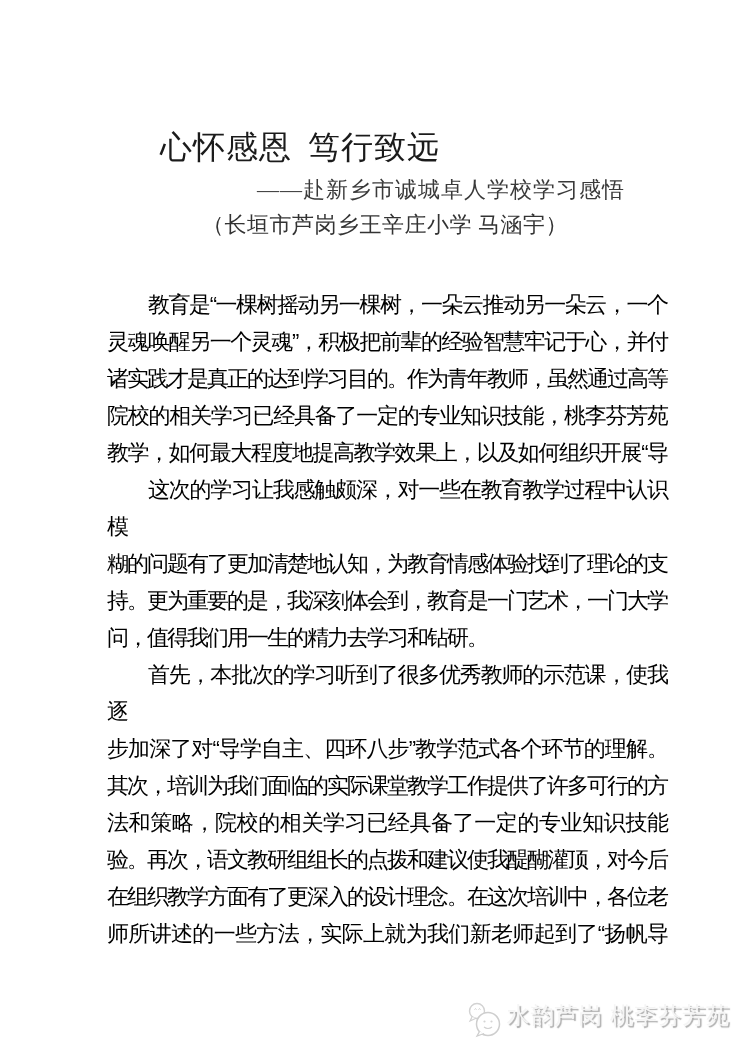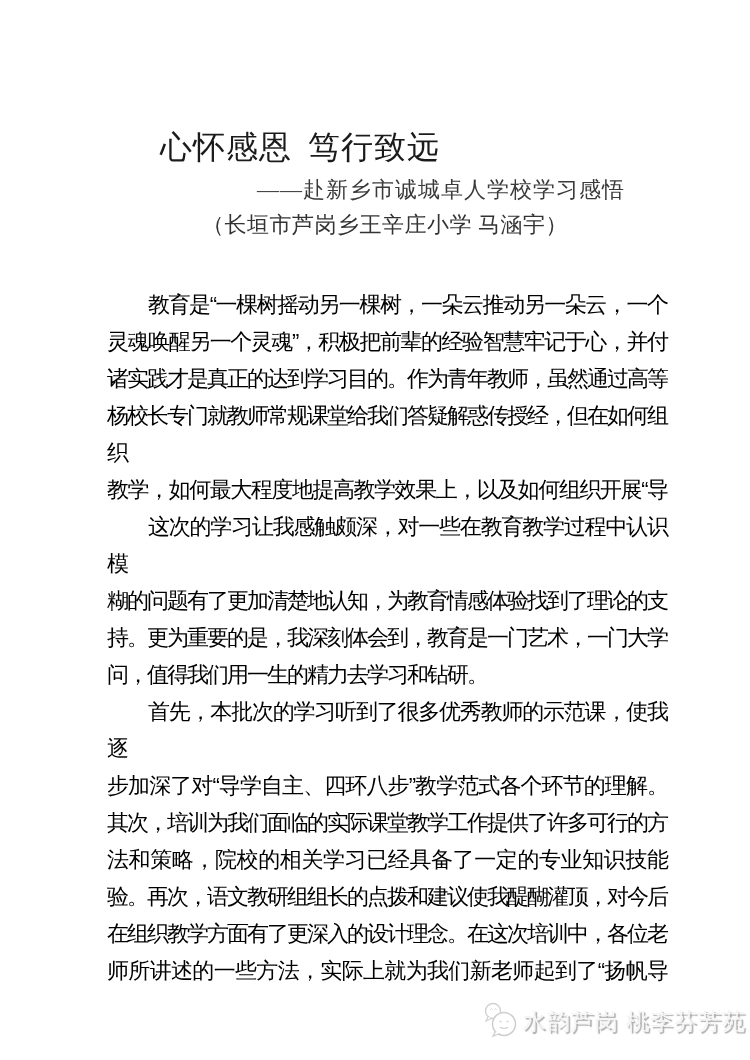--- a/index.html
+++ b/index.html
@@ -74,23 +74,23 @@
   .line.fill {
     white-space: normal;
     text-align-last: justify;
   }
   .line.first {
     text-indent: 41px;
   }
   .watermark {
     position: absolute;
     top: 1000px;
-    right: 4px;
+    right: 20px;
     display: flex;
-    align-items: center;
+    align-items: flex-start;
     gap: 1px;
   }
   .watermark-text {
     font-size: 23px;
     letter-spacing: 1px;
     color: #f5f5f5;
     text-shadow: 2px 2px 1px rgba(150,150,150,0.8);
     font-family: "Liberation Sans", sans-serif;
     white-space: nowrap;
   }
@@ -108,21 +108,21 @@
 
   <div class="doc-subtitle">——赴新乡市诚城卓人学校学习感悟</div>
 
   <div class="doc-byline">（长垣市芦岗乡王辛庄小学 马涵宇）</div>
 
   <div class="article-body">
       <div class="paragraph">
         <div class="line first fill">教育是“一棵树摇动另一棵树，一朵云推动另一朵云，一个</div>
         <div class="line fill">灵魂唤醒另一个灵魂”，积极把前辈的经验智慧牢记于心，并付</div>
         <div class="line fill">诸实践才是真正的达到学习目的。作为青年教师，虽然通过高等</div>
-        <div class="line fill">杨校长专门就教师常规课堂给我们答疑解惑传授经，但在如何组织</div>
+        <div class="line fill">院校的相关学习已经具备了一定的专业知识技能，桃李芬芳苑</div>
         <div class="line fill">教学，如何最大程度地提高教学效果上，以及如何组织开展“导</div>
       </div>
       <div class="paragraph">
         <div class="line first fill">这次的学习让我感触颇深，对一些在教育教学过程中认识模</div>
         <div class="line fill">糊的问题有了更加清楚地认知，为教育情感体验找到了理论的支</div>
         <div class="line fill">持。更为重要的是，我深刻体会到，教育是一门艺术，一门大学</div>
         <div class="line">问，值得我们用一生的精力去学习和钻研。</div>
       </div>
       <div class="paragraph">
         <div class="line first fill">首先，本批次的学习听到了很多优秀教师的示范课，使我逐</div>

